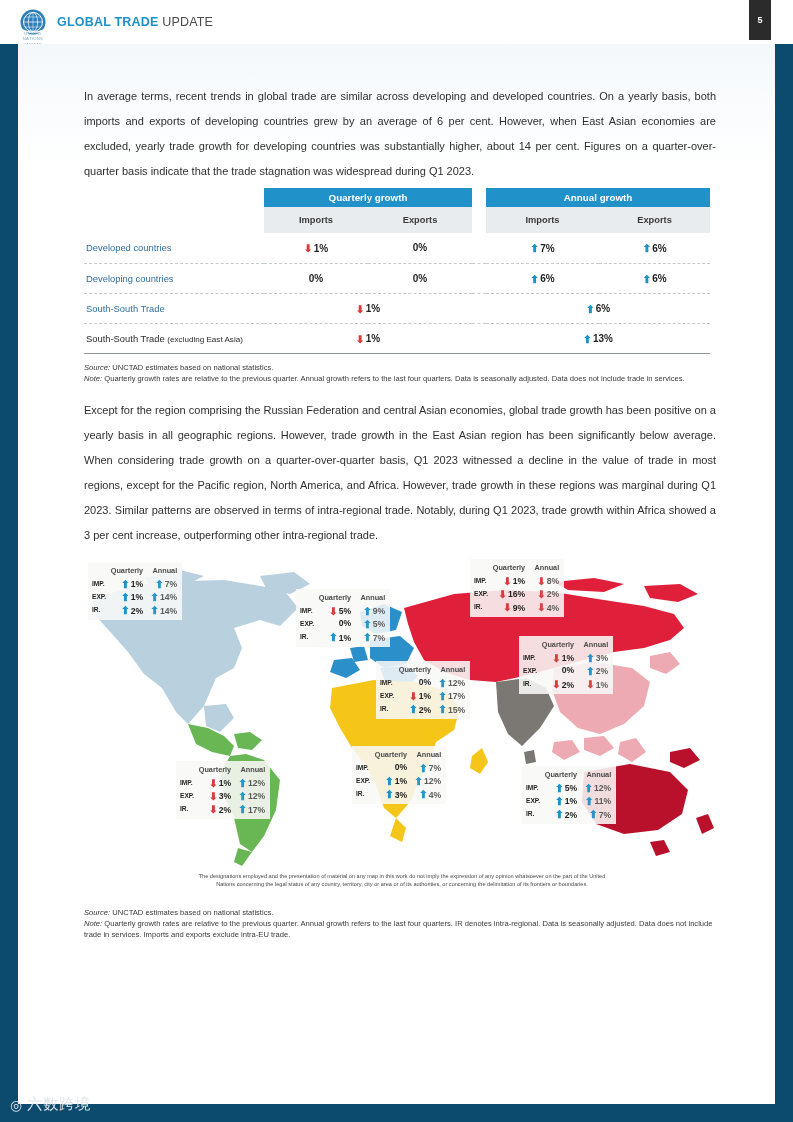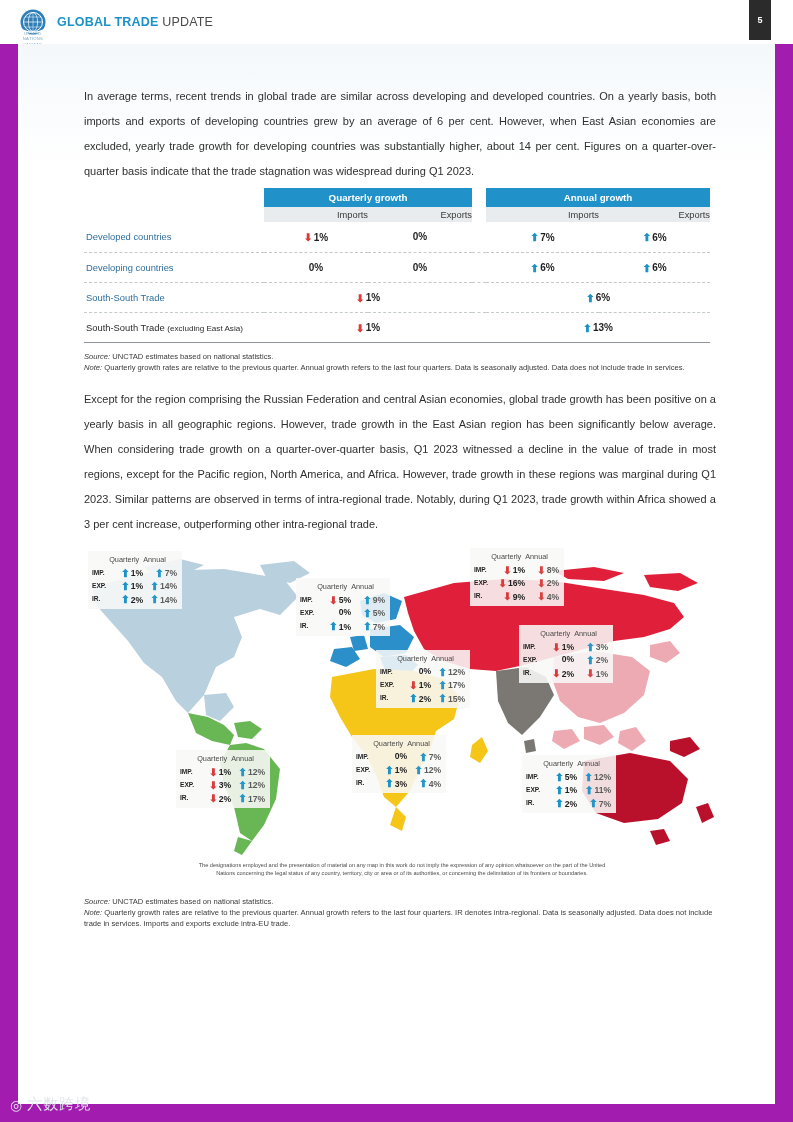--- a/index.html
+++ b/index.html
@@ -5,21 +5,21 @@
   * { box-sizing: border-box; margin: 0; padding: 0; }
   html, body {
     width: 793px; height: 1122px;
     background: #e9eef2;
     font-family: "Liberation Sans", sans-serif;
     overflow: hidden;
   }
   .page {
     position: relative;
     width: 793px; height: 1122px;
-    background: #a21caf;
+    background: #0c4a6e;
   }
   
   .header {
     position: absolute; left: 0; top: 0;
     width: 793px; height: 44px;
     background: #ffffff;
     display: flex; align-items: center;
   }
   .un-logo {
     margin-left: 18px;
@@ -88,22 +88,22 @@
     background: #2191c9;
     color: #ffffff;
     font-size: 9.8px; font-weight: bold;
     height: 19px; text-align: center;
     vertical-align: middle;
   }
   .grp-gap { width: 14px; background: #ffffff; }
   .sub-head {
     background: #e9ecee;
     color: #3a3a3a;
-    font-size: 9.3px; font-weight: normal;
-    height: 15px; text-align: right;
+    font-size: 9.3px; font-weight: bold;
+    height: 26px; text-align: center;
     vertical-align: middle;
   }
   .sub-head.blank { background: #ffffff; }
   .rowlabel {
     font-size: 9.4px;
     color: #2f6f9e;
     padding-left: 2px !important;
     vertical-align: middle;
     height: 30px;
     white-space: nowrap;
@@ -150,23 +150,23 @@
     color: #1f1f1f;
   }
   .infobox table { border-collapse: collapse; }
   .infobox td {
     padding: 0.6px 0;
     white-space: nowrap;
     vertical-align: middle;
   }
   .infobox .hd {
     font-size: 7.3px;
-    font-weight: normal;
+    font-weight: bold;
     color: #4a4a4a;
-    text-align: left;
+    text-align: right;
     padding-bottom: 1.5px;
   }
   .infobox .lbl {
     font-size: 6.6px;
     font-weight: bold;
     color: #1f1f1f;
     padding-right: 3px;
     text-align: left;
   }
   .infobox .q, .infobox .a {

